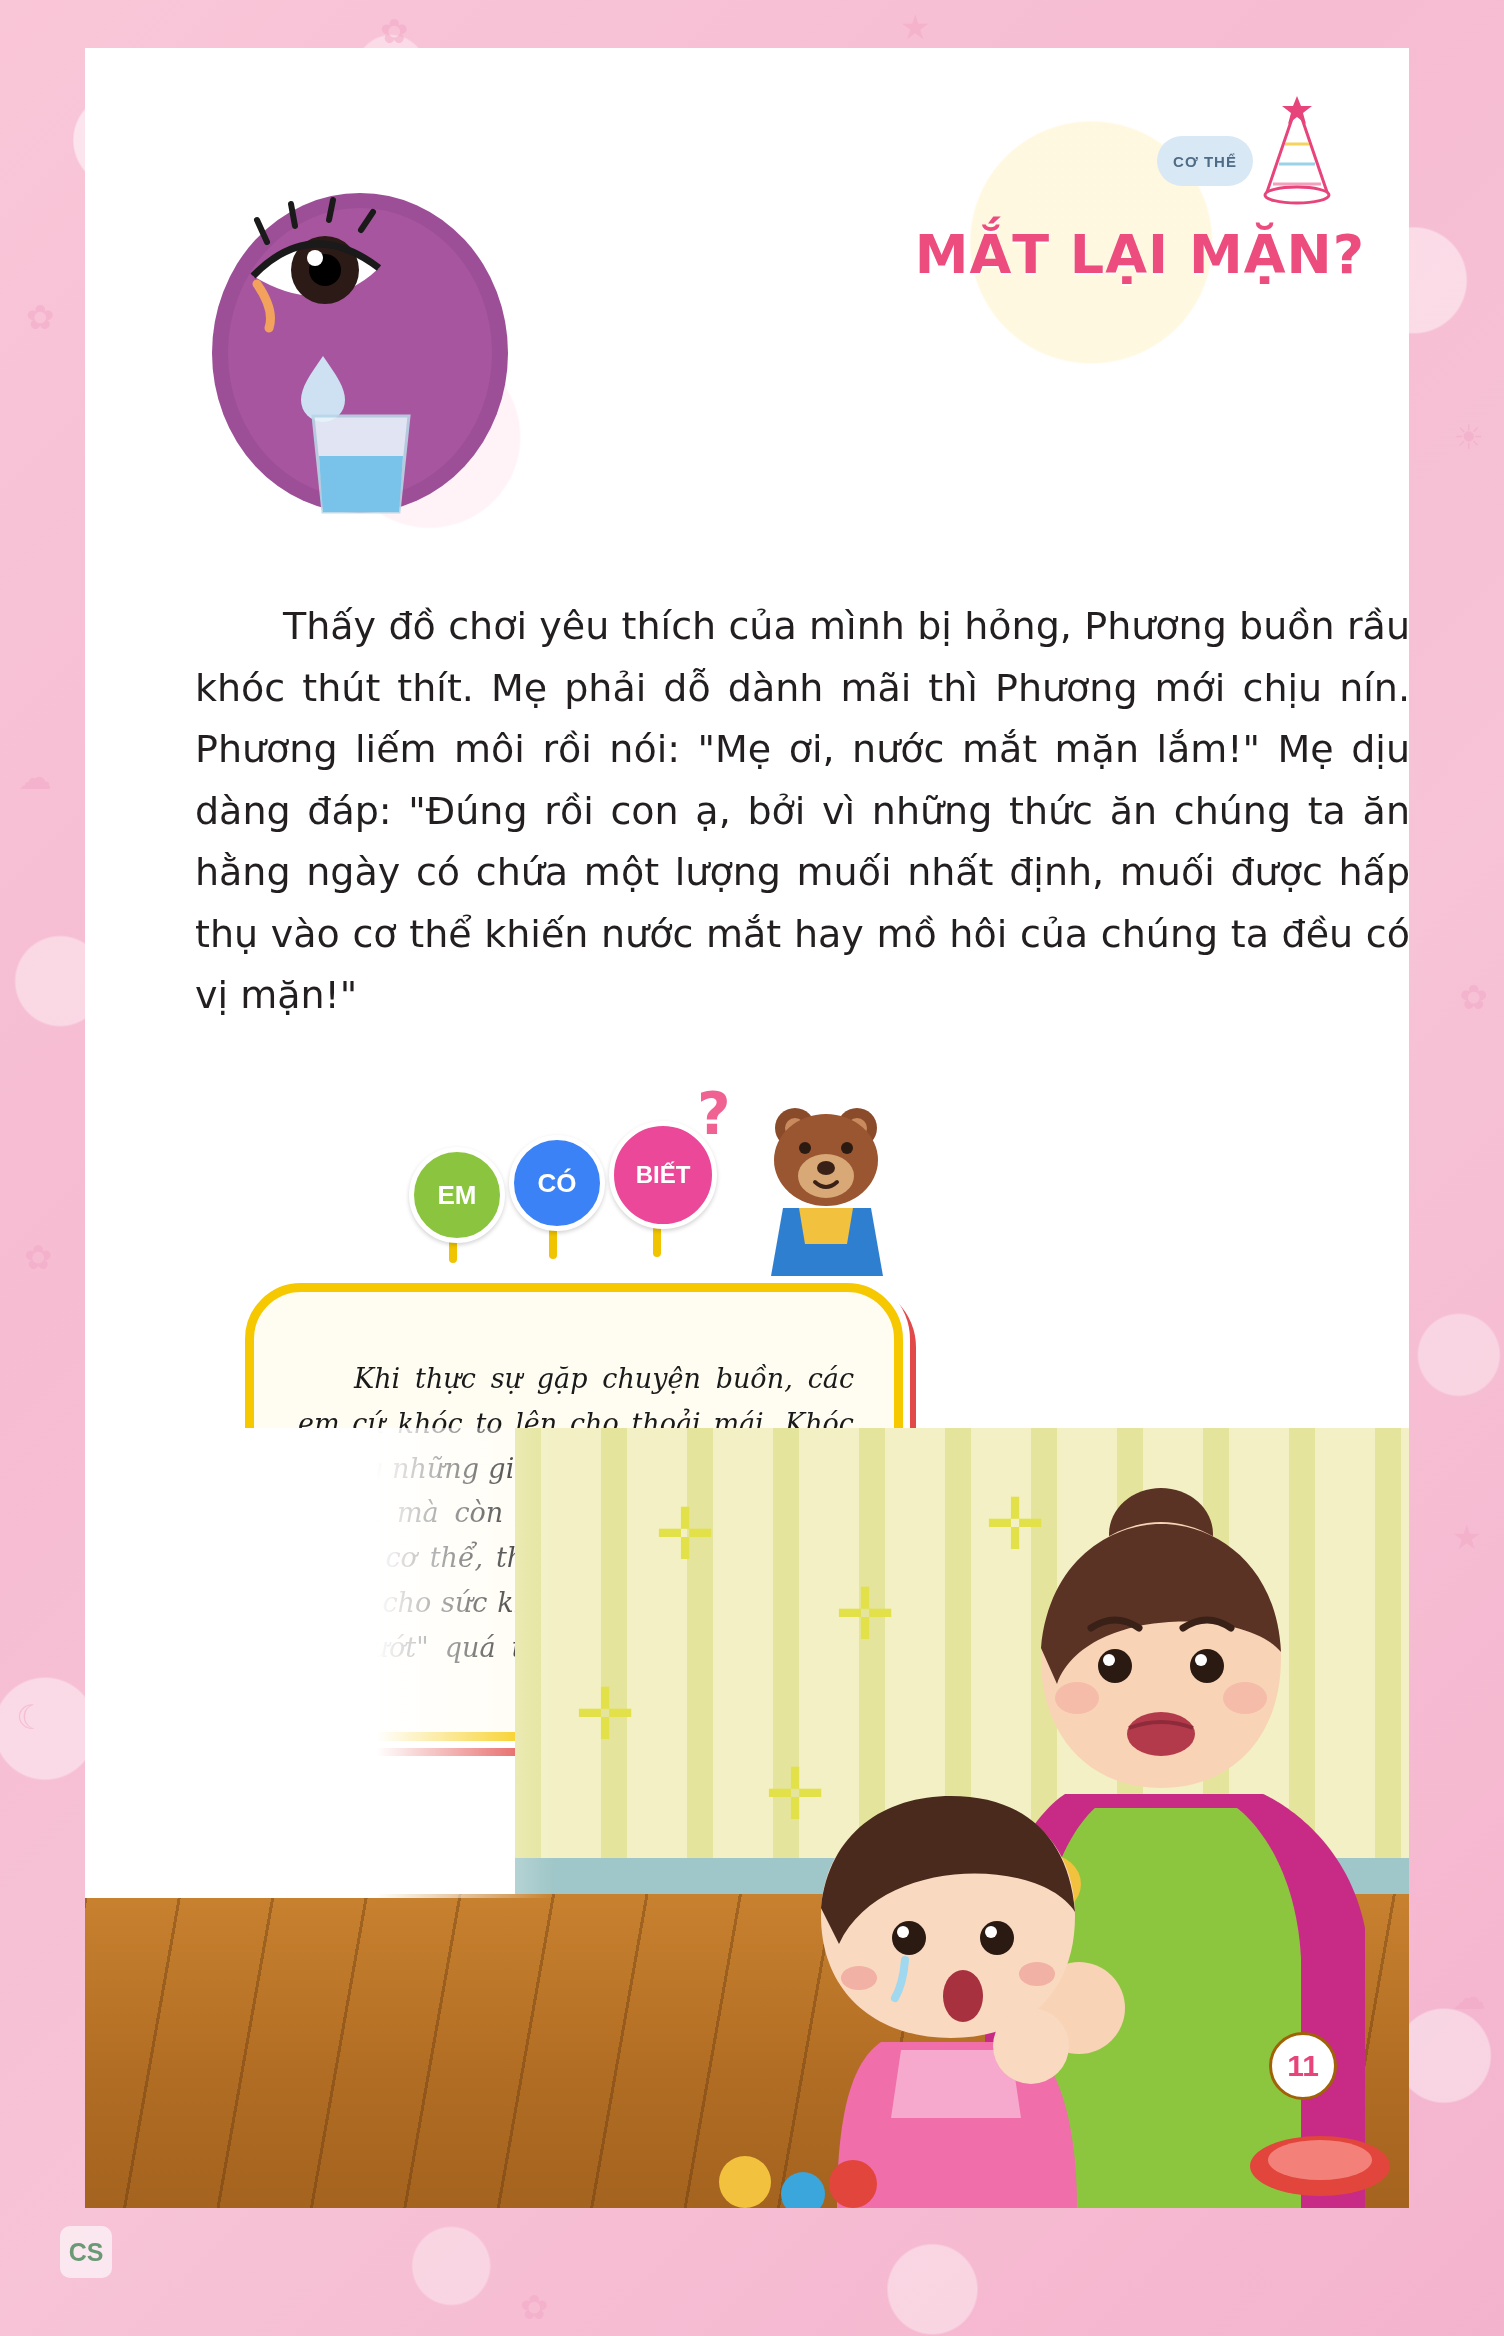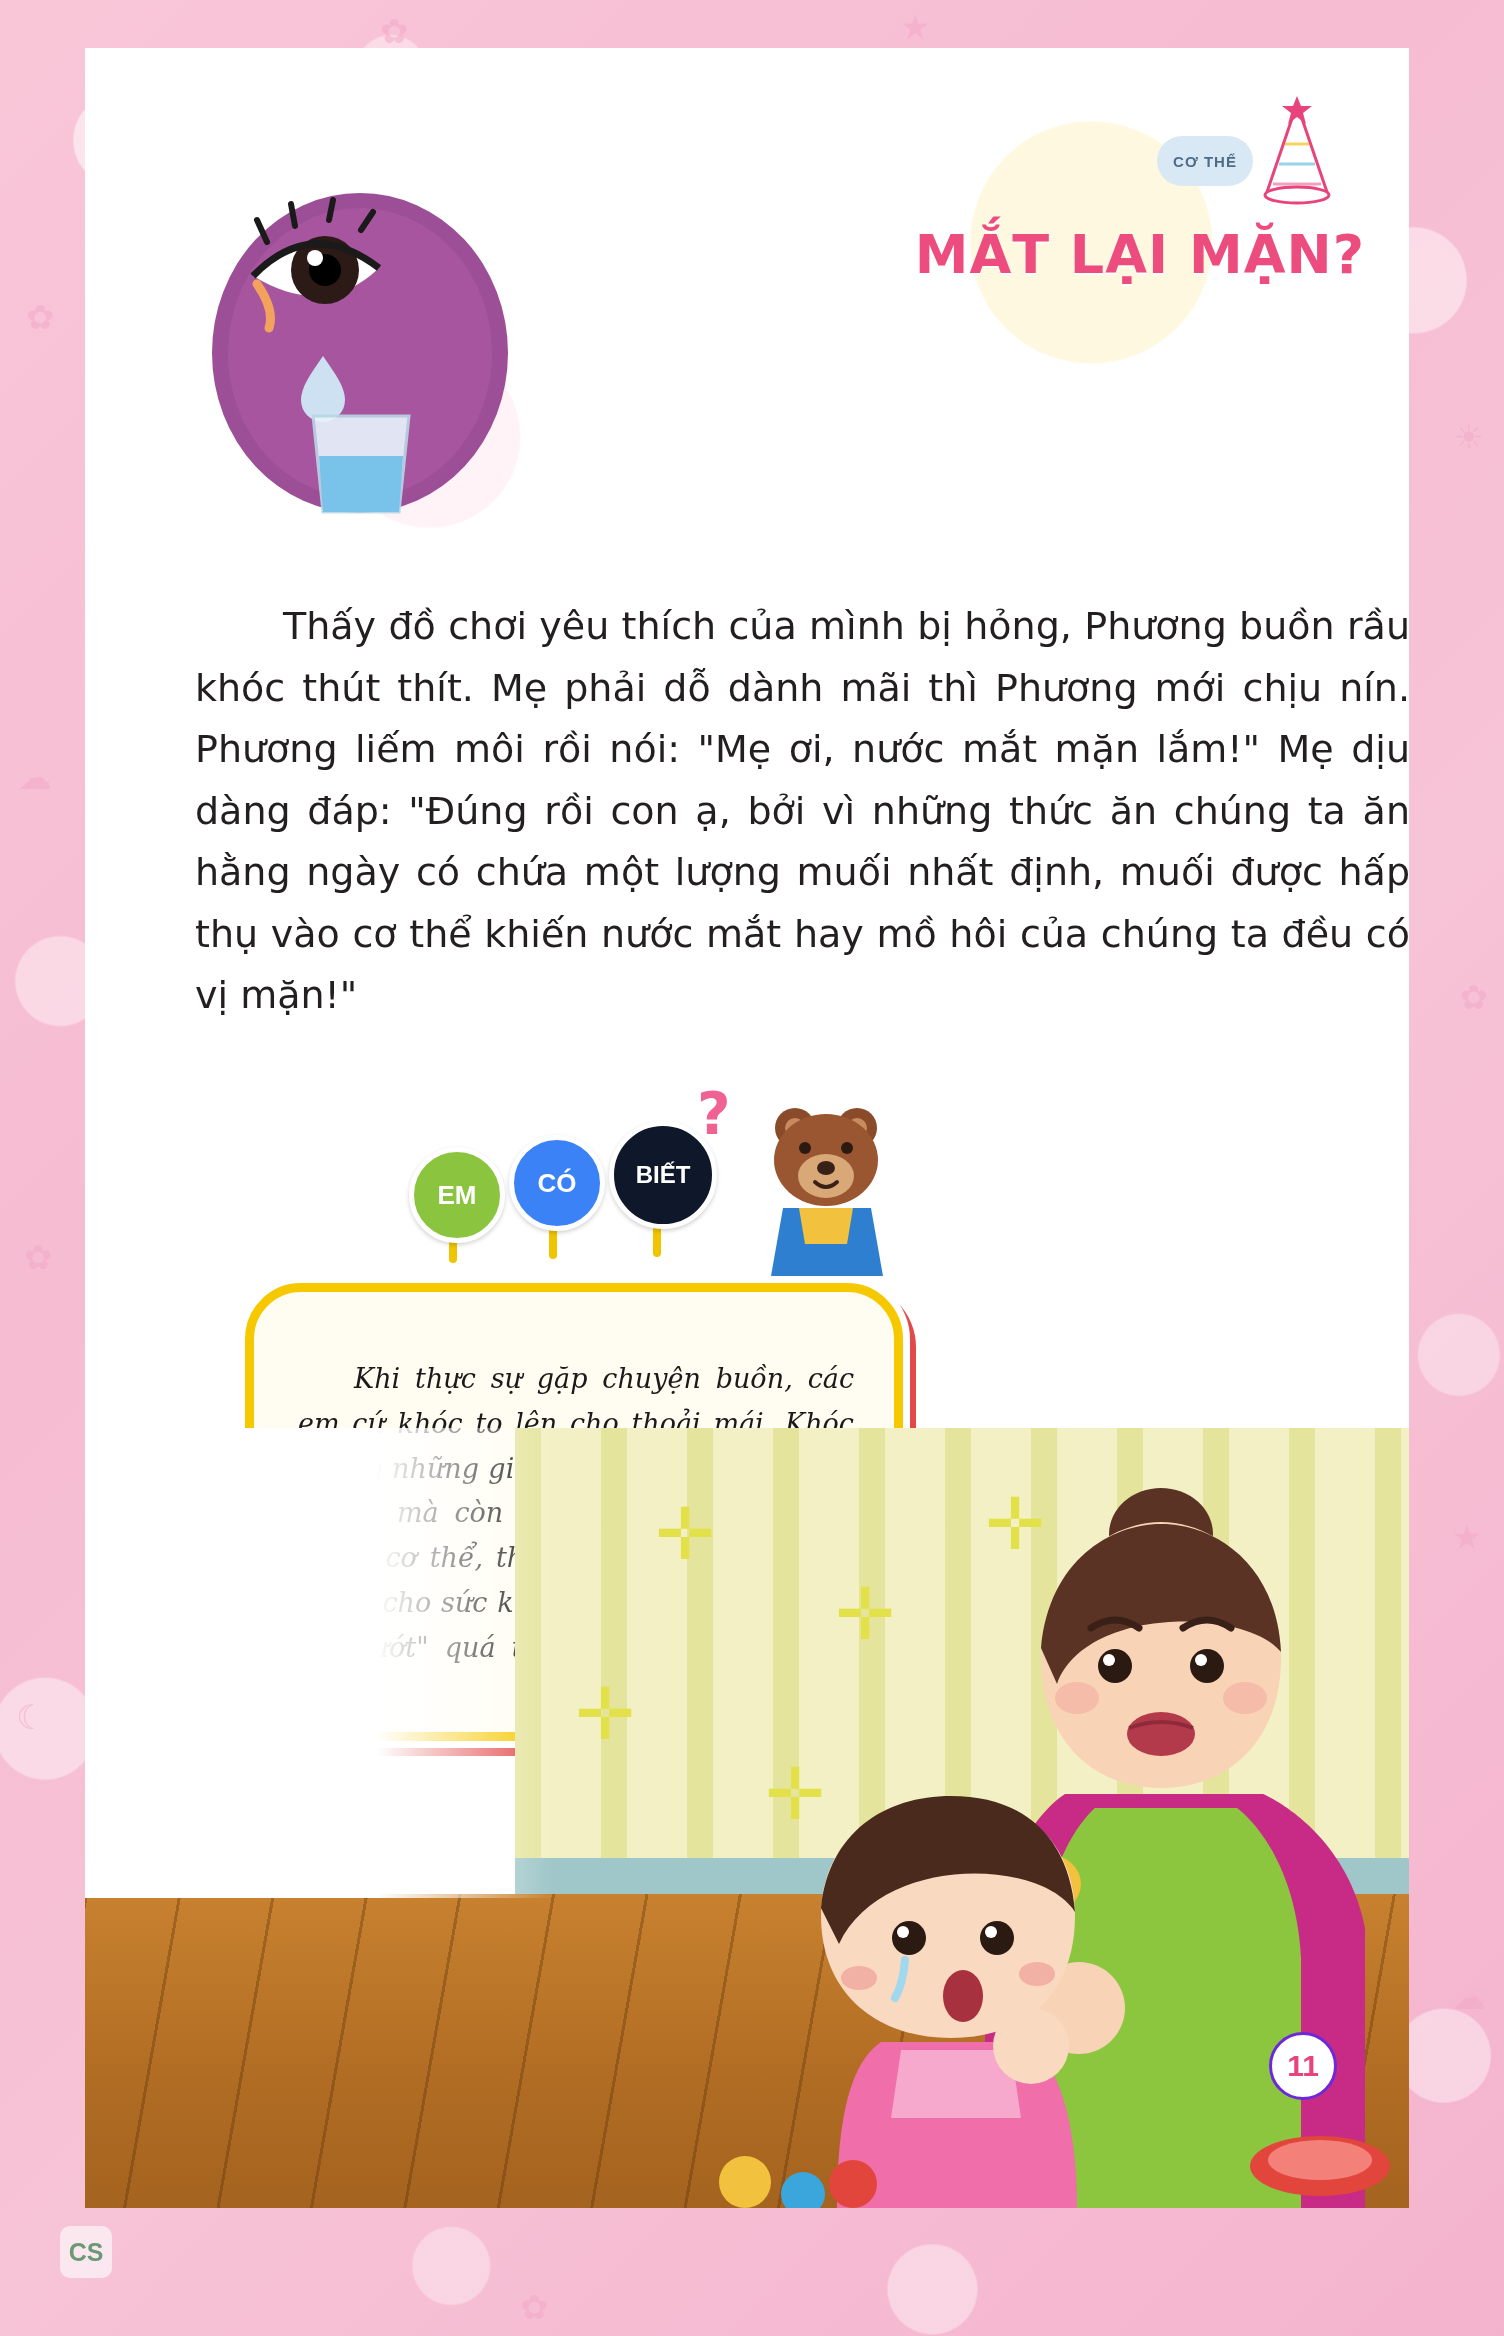--- a/index.html
+++ b/index.html
@@ -253,21 +253,21 @@
 
   
   #page-number {
     position: absolute;
     right: 72px;
     bottom: 108px;
     width: 62px;
     height: 62px;
     border-radius: 50%;
     background: #ffffff;
-    border: 3px solid #6d28d9;
+    border: 3px solid #a16207;
     color: #e8447c;
     font-size: 30px;
     font-weight: bold;
     display: flex;
     align-items: center;
     justify-content: center;
     font-family: "Liberation Sans", sans-serif;
   }
 
   
@@ -352,21 +352,21 @@
     </svg>
 
     <p id="body-text">Thấy đồ chơi yêu thích của mình bị hỏng, Phương buồn rầu khóc thút thít. Mẹ phải dỗ dành mãi thì Phương mới chịu nín. Phương liếm môi rồi nói: "Mẹ ơi, nước mắt mặn lắm!" Mẹ dịu dàng đáp: "Đúng rồi con ạ, bởi vì những thức ăn chúng ta ăn hằng ngày có chứa một lượng muối nhất định, muối được hấp thụ vào cơ thể khiến nước mắt hay mồ hôi của chúng ta đều có vị mặn!"</p>
 
     <div id="emcobiet">
       <div class="lolli-stick" style="left:46px; top:74px; height:56px;"></div>
       <div class="lolli-stick" style="left:146px; top:64px; height:62px;"></div>
       <div class="lolli-stick" style="left:250px; top:56px; height:68px;"></div>
       <div class="lolli" style="left:6px;  top:14px; background:#8bc53f;">EM</div>
       <div class="lolli" style="left:106px; top:2px;  background:#3b82f6;">CÓ</div>
-      <div class="lolli" style="left:206px; top:-12px; background:#0f172a; width:98px; height:98px; font-size:24px;">BIẾT</div>
+      <div class="lolli" style="left:206px; top:-12px; background:#ec4899; width:98px; height:98px; font-size:24px;">BIẾT</div>
     </div>
 
     <div id="qmark">?</div>
 
     <svg id="bear" viewBox="0 0 200 180">
       <circle cx="70" cy="30" r="20" fill="#8a4b2a"></circle>
       <circle cx="132" cy="30" r="20" fill="#8a4b2a"></circle>
       <circle cx="70" cy="30" r="10" fill="#c98a5e"></circle>
       <circle cx="132" cy="30" r="10" fill="#c98a5e"></circle>
       <ellipse cx="101" cy="62" rx="52" ry="46" fill="#9a5630"></ellipse>

